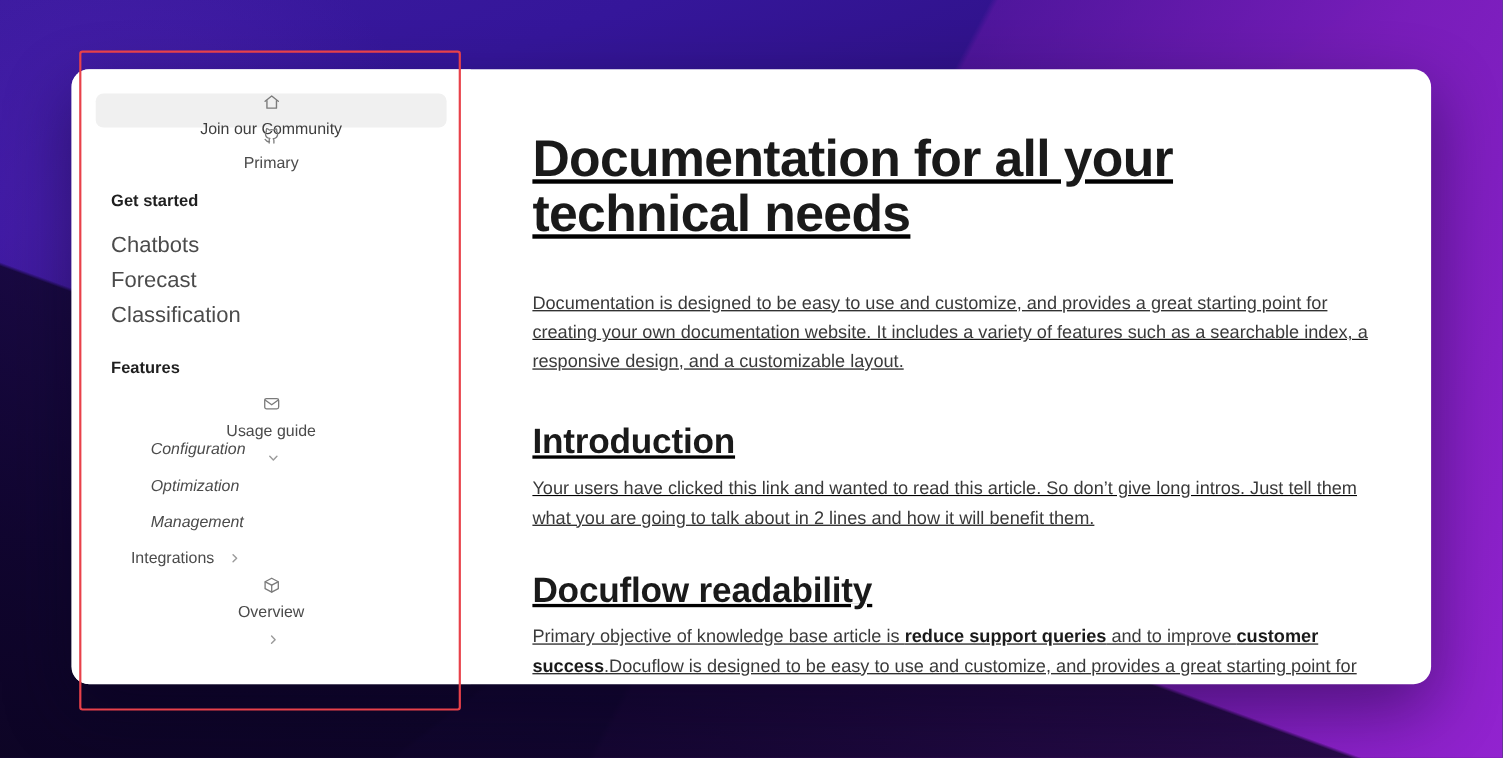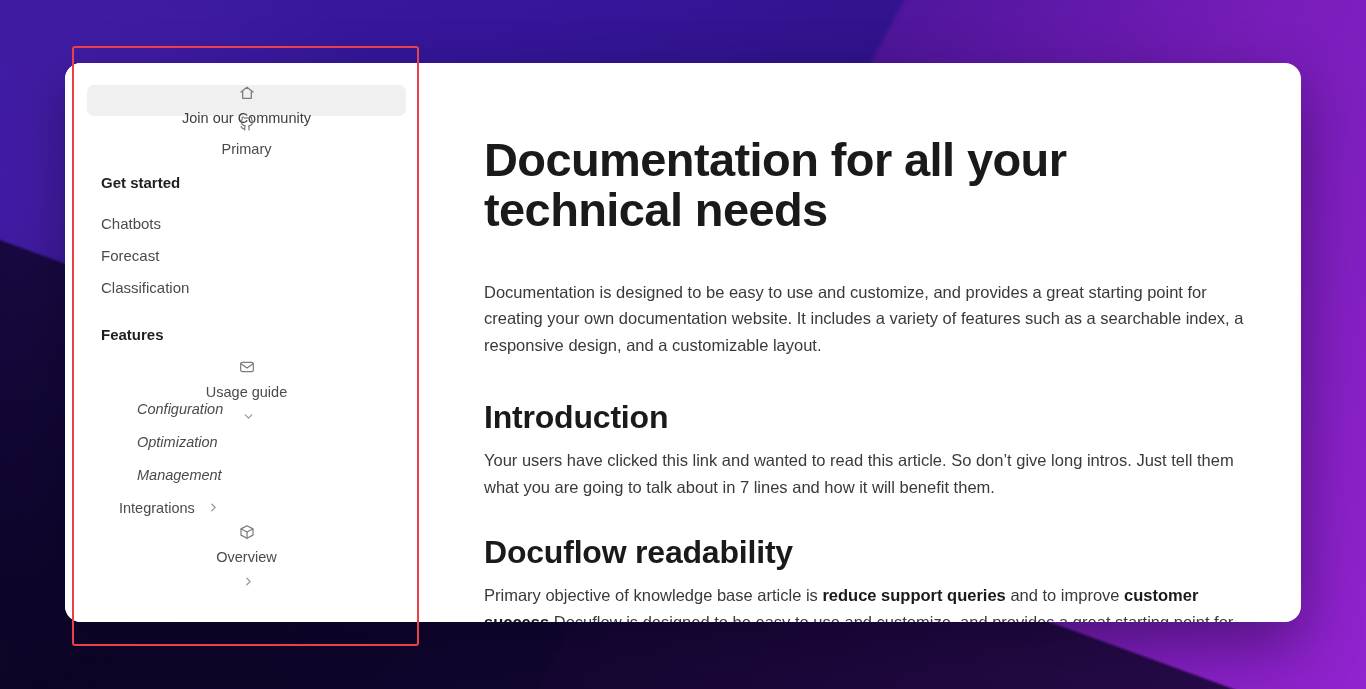--- a/index.html
+++ b/index.html
@@ -108,21 +108,21 @@
     color:#1f1f1f;
     padding:0 14px;
     height:26px;
     display:flex; align-items:center;
   }
 
   .nav-plain {
     display:flex; align-items:center;
     height:32px;
     padding:0 14px;
-    font-size:15px;
+    font-size:20px;
     color:#4b4b4b;
     cursor:pointer;
     border-radius:7px;
     white-space:nowrap;
   }
 
   .nav-sub {
     display:flex; align-items:center; gap:8px;
     height:33px;
     padding-left:32px;
@@ -146,22 +146,23 @@
     color:#9b9b9b;
     flex:0 0 13px;
     display:flex; align-items:center; justify-content:center;
     margin-left:4px;
   }
   .chev svg { display:block; }
 
   
   .content {
     flex:1;
-    padding:72px 56px 0 56px;
+    padding:56px 56px 0 56px;
     overflow:hidden;
+    text-decoration:underline;
   }
   .doc-title {
     font-size:47px;
     font-weight:bold;
     color:#1a1a1a;
     letter-spacing:-0.6px;
     line-height:1.06;
     margin-bottom:44px;
   }
   .lead {
@@ -309,21 +310,21 @@
 
   </nav>
 
   <main class="content">
 
     <h1 class="doc-title">Documentation for all your technical needs</h1>
 
     <p class="lead">Documentation is designed to be easy to use and customize, and provides a great starting point for creating your own documentation website. It includes a variety of features such as a searchable index, a responsive design, and a customizable layout.</p>
 
     <h2 class="h2">Introduction</h2>
-    <p class="body-p">Your users have clicked this link and wanted to read this article. So don’t give long intros. Just tell them what you are going to talk about in 7 lines and how it will benefit them.</p>
+    <p class="body-p">Your users have clicked this link and wanted to read this article. So don’t give long intros. Just tell them what you are going to talk about in 2 lines and how it will benefit them.</p>
 
     <h2 class="h2">Docuflow readability</h2>
     <p class="body-p"><span>Primary objective of knowledge base article is </span><b>reduce support queries</b><span> and to improve </span><b>customer success</b><span>.Docuflow is designed to be easy to use and customize, and provides a great starting point for creating your own documentation website. It includes a variety of features such as a searchable index, a responsive design, and a customizable layout.</span></p>
 
   </main>
 
 </div>
 
 <div class="annot"></div>
 

